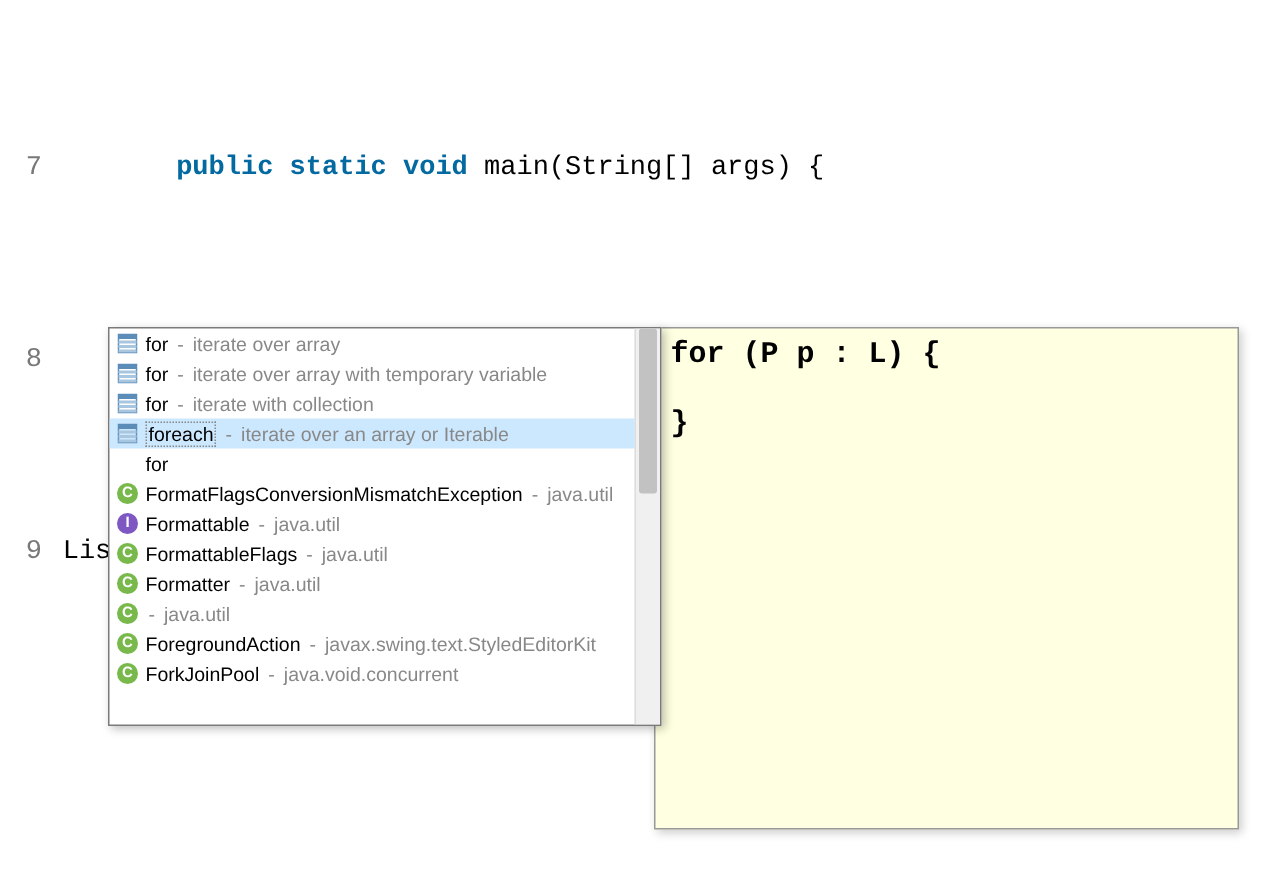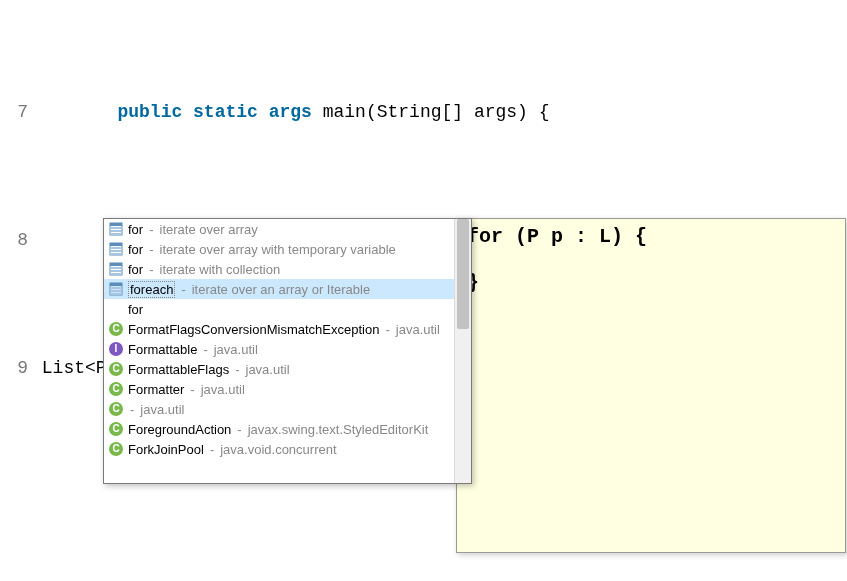--- a/index.html
+++ b/index.html
@@ -37,21 +37,21 @@
     padding-left: 0;
     white-space: pre;
   }
   .kw { color: #0369a1; font-weight: bold; }       
   .comment { color: #3f7f5f; }                     
   .tag { color: #7f9fbf; font-weight: bold; }
 
   
   .popup {
     position: absolute;
-    left: 103px;
+    left: 72px;
     top: 218px;
     width: 367px;
     height: 264px;
     border: 1px solid #7a7a7a;
     background: #fff;
     box-shadow: 2px 2px 6px rgba(0,0,0,0.25);
     font-family: "Segoe UI", "Microsoft YaHei", Tahoma, sans-serif;
     font-size: 13px;
     display: flex;
     flex-direction: column;
@@ -156,21 +156,21 @@
     line-height: 14px;
     text-align: center;
   }
   .icon-none {
     width:16px;
   }
 
   
   .doc-panel {
     position: absolute;
-    left: 456px;
+    left: 436px;
     top: 218px;
     width: 390px;
     height: 335px;
     border: 1px solid #999;
     background: #ffffe1;
     padding: 6px 10px;
     box-sizing: border-box;
     font-family: Consolas, "Courier New", monospace;
     font-size: 20px;
     font-weight: bold;
@@ -180,21 +180,21 @@
     box-shadow: 2px 2px 6px rgba(0,0,0,0.2);
   }
 </style>
 </head>
 <body>
 
 <div class="editor">
 
   <div class="code-line">
     <span class="gutter">7</span>
-    <span class="code"><span>        </span><span class="kw">public</span> <span class="kw">static</span> <span class="kw">args</span><span> main(String[] args) {</span></span>
+    <span class="code"><span>        </span><span class="kw">public</span> <span class="kw">static</span> <span class="kw">void</span><span> main(String[] args) {</span></span>
   </div>
 
   <div class="code-line">
     <span class="gutter">8</span>
     <span class="code"><span>            </span><span class="comment"><span>// </span><span class="tag">TODO</span><span> Auto-generated method stub</span></span></span>
   </div>
 
   <div class="code-line">
     <span class="gutter">9</span>
     <span class="code"> <span>List&lt;P&gt; L=</span><span class="kw">new</span><span> ArrayList&lt;P&gt;();</span></span>

